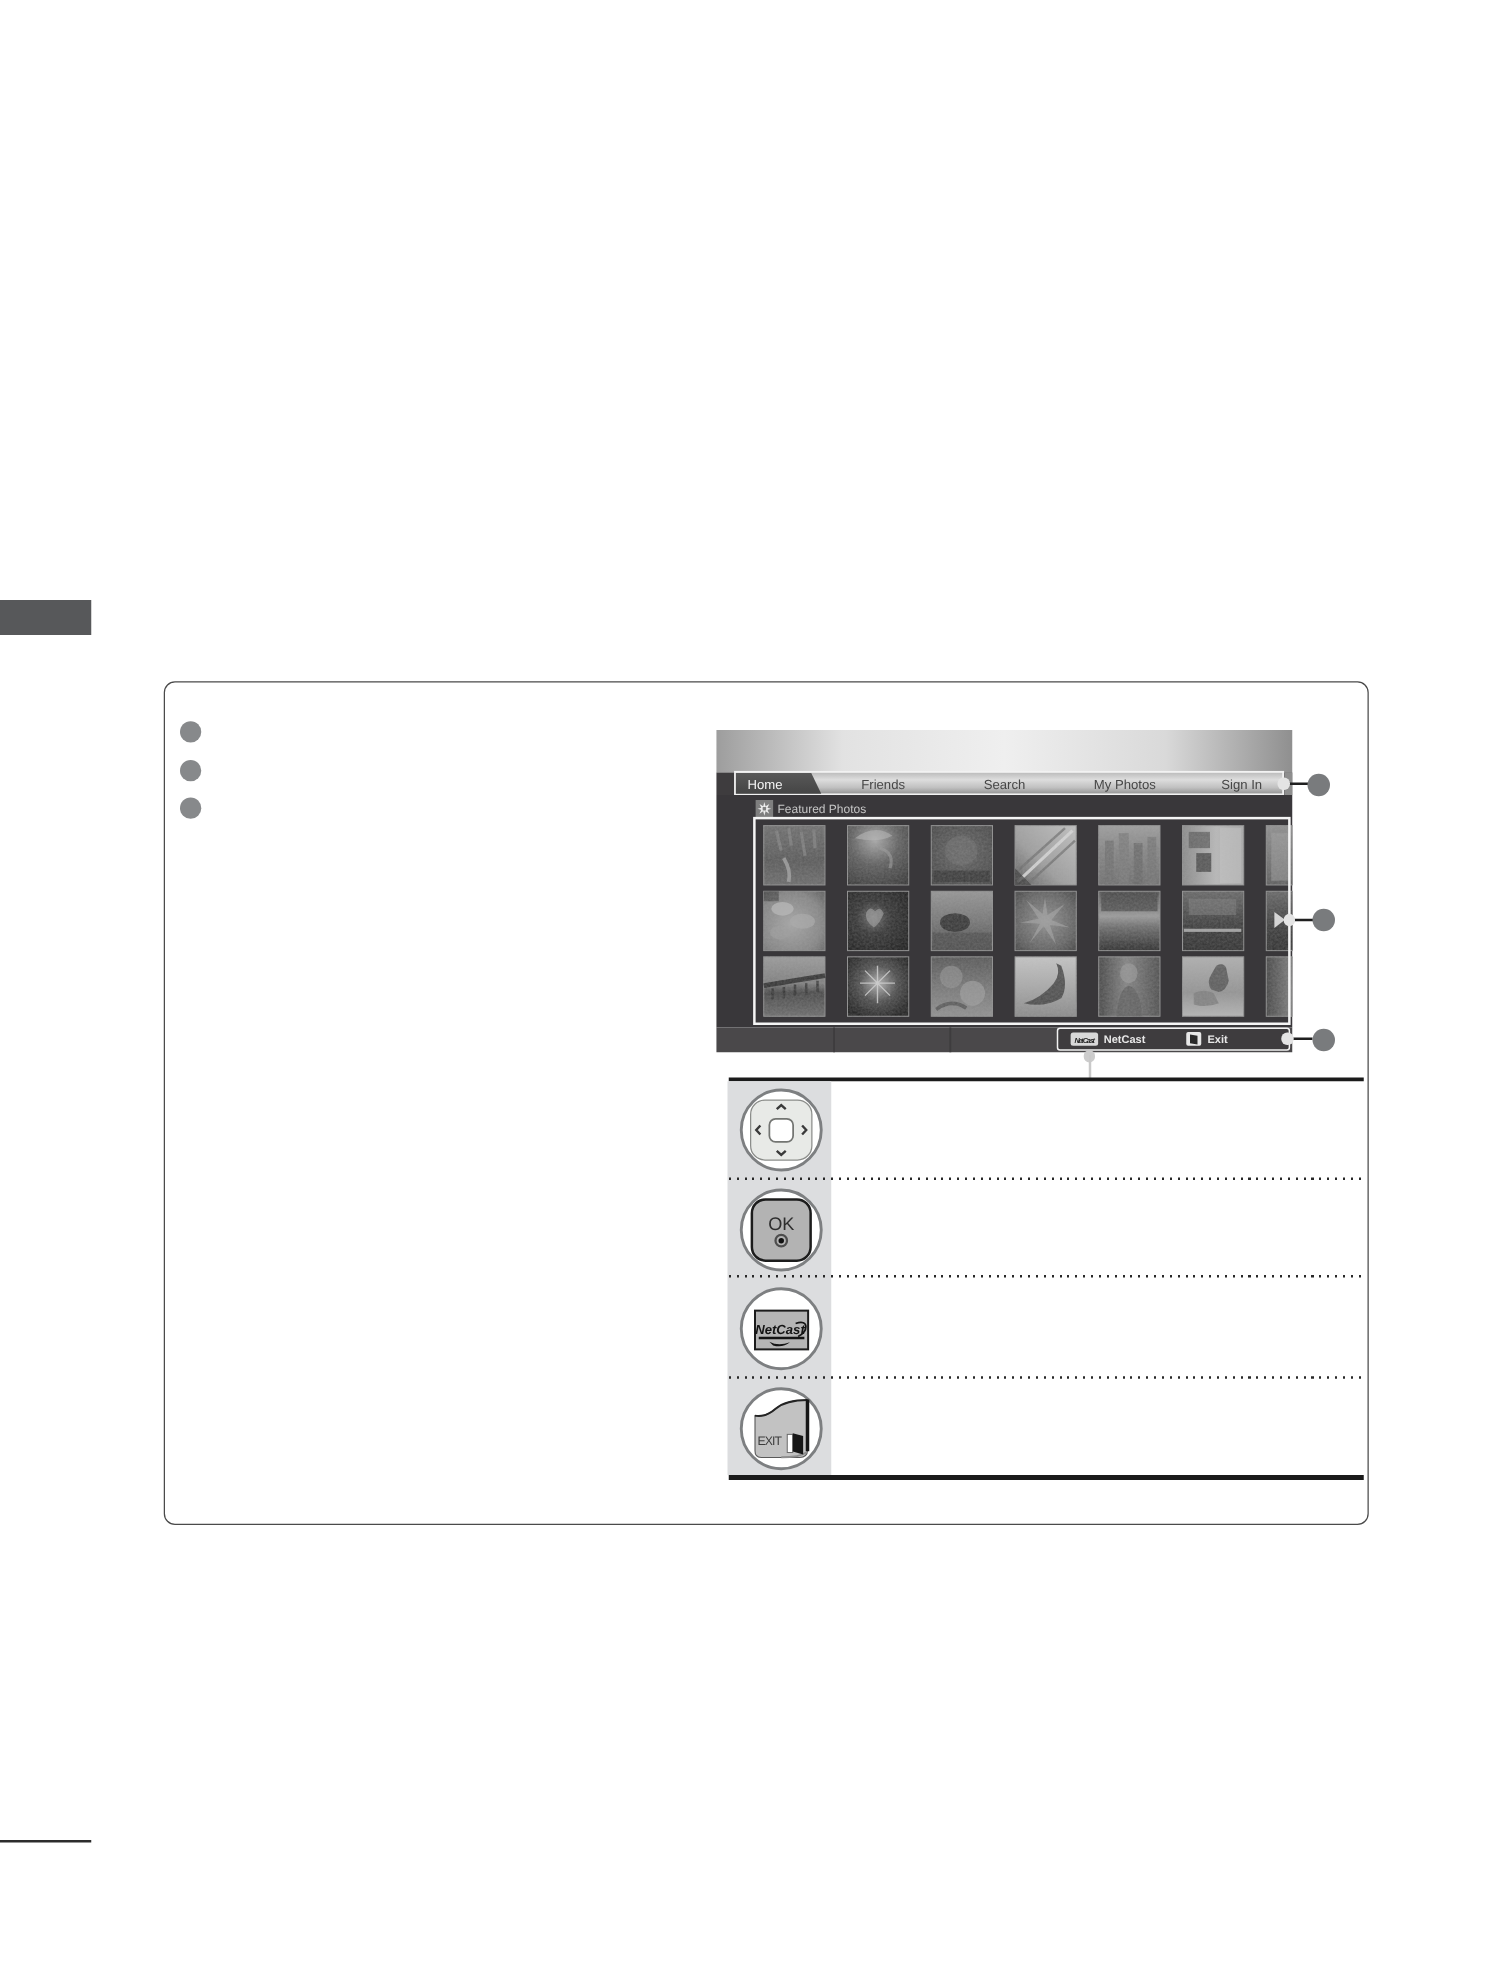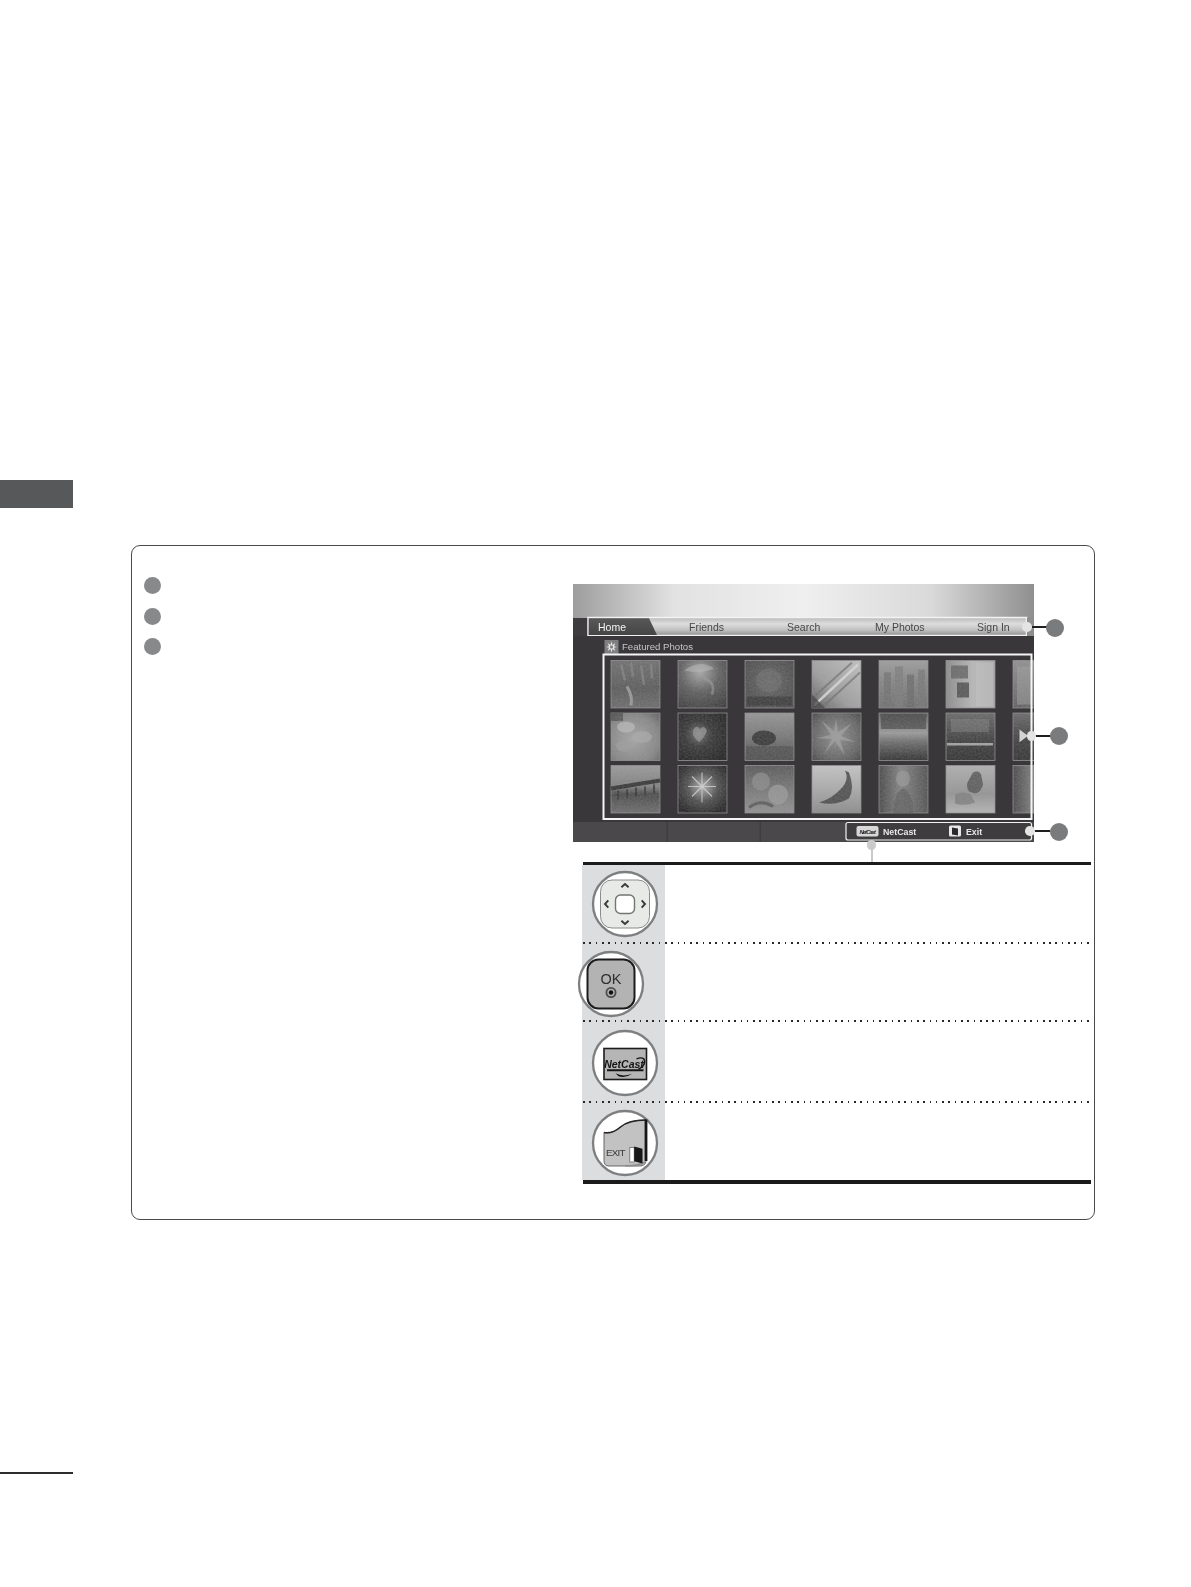--- a/index.html
+++ b/index.html
@@ -344,21 +344,21 @@
   <circle cx="34" cy="34" r="32" fill="#ffffff" stroke="#7d7f81" stroke-width="2.3"></circle>
   <rect x="9.5" y="10" width="49" height="48" rx="11.5" fill="#e8eae7" stroke="#8b8d8a" stroke-width="1"></rect>
   <rect x="24.5" y="25" width="19" height="18.5" rx="5" fill="#ffffff" stroke="#737572" stroke-width="1.4"></rect>
   <path d="M30.4 17.3 L34 14 L37.6 17.3" fill="none" stroke="#3a3a3a" stroke-width="1.9"></path>
   <path d="M30.4 50.7 L34 54 L37.6 50.7" fill="none" stroke="#3a3a3a" stroke-width="1.9"></path>
   <path d="M17.3 30.4 L14 34 L17.3 37.6" fill="none" stroke="#3a3a3a" stroke-width="1.9"></path>
   <path d="M50.7 30.4 L54 34 L50.7 37.6" fill="none" stroke="#3a3a3a" stroke-width="1.9"></path>
 </svg>
 </div>
 
-<div class="abs" style="left:577px;top:950px;">
+<div class="abs" style="left:591px;top:950px;">
 <svg width="68" height="68" viewBox="0 0 68 68" xmlns="http://www.w3.org/2000/svg">
   <circle cx="34" cy="34" r="32" fill="#ffffff" stroke="#7d7f81" stroke-width="2.3"></circle>
   <rect x="10.5" y="9.5" width="47" height="49" rx="11" fill="#b3b3b3" stroke="#1c1c1c" stroke-width="2"></rect>
   <text x="34" y="34" font-family="Liberation Sans, sans-serif" font-size="14.5" fill="#2e2e2e" text-anchor="middle">OK</text>
   <circle cx="34" cy="42.5" r="4.6" fill="none" stroke="#4e4e4e" stroke-width="1.8"></circle>
   <circle cx="34" cy="42.5" r="2.2" fill="#111"></circle>
 </svg>
 </div>
 
 <div class="abs" style="left:591px;top:1029px;">

